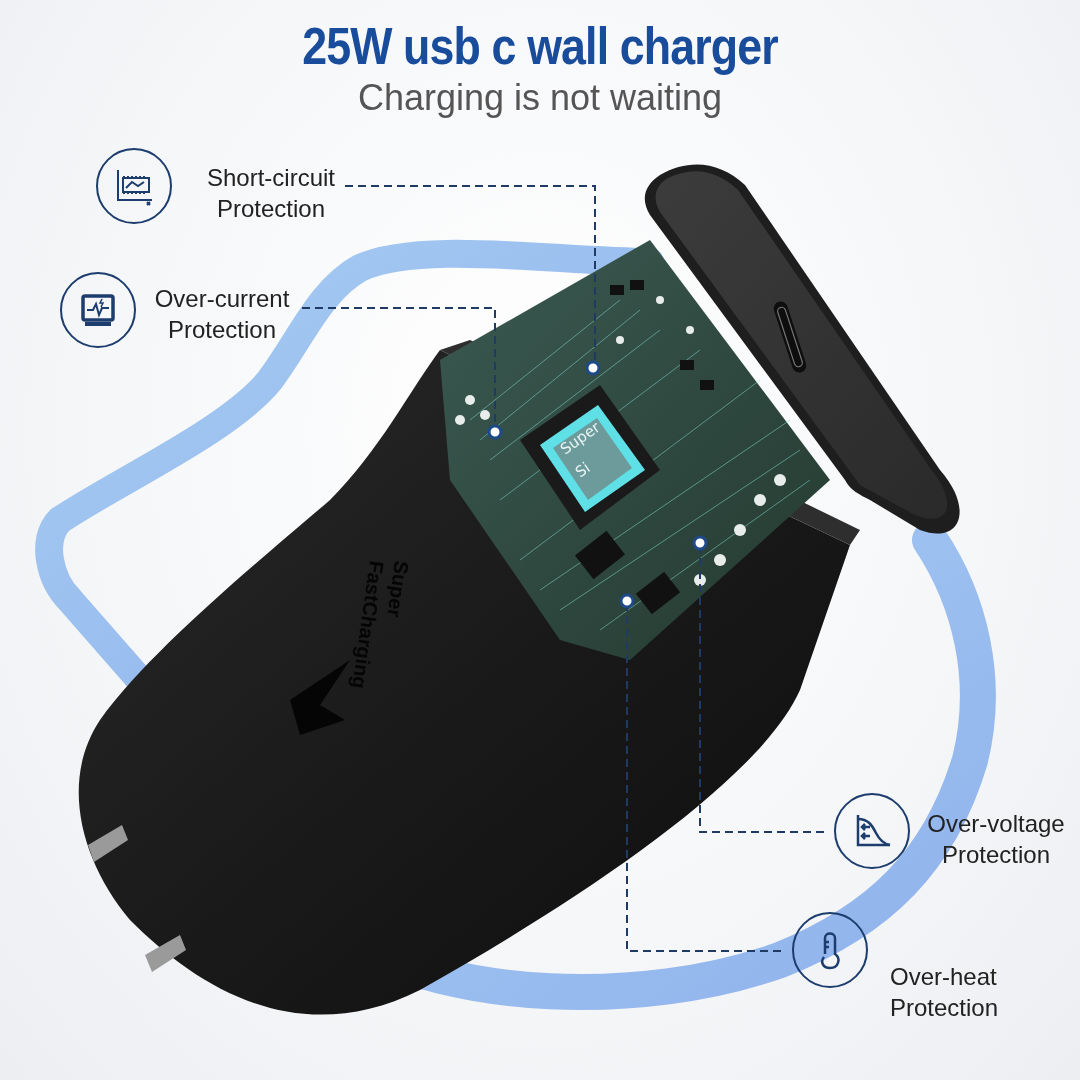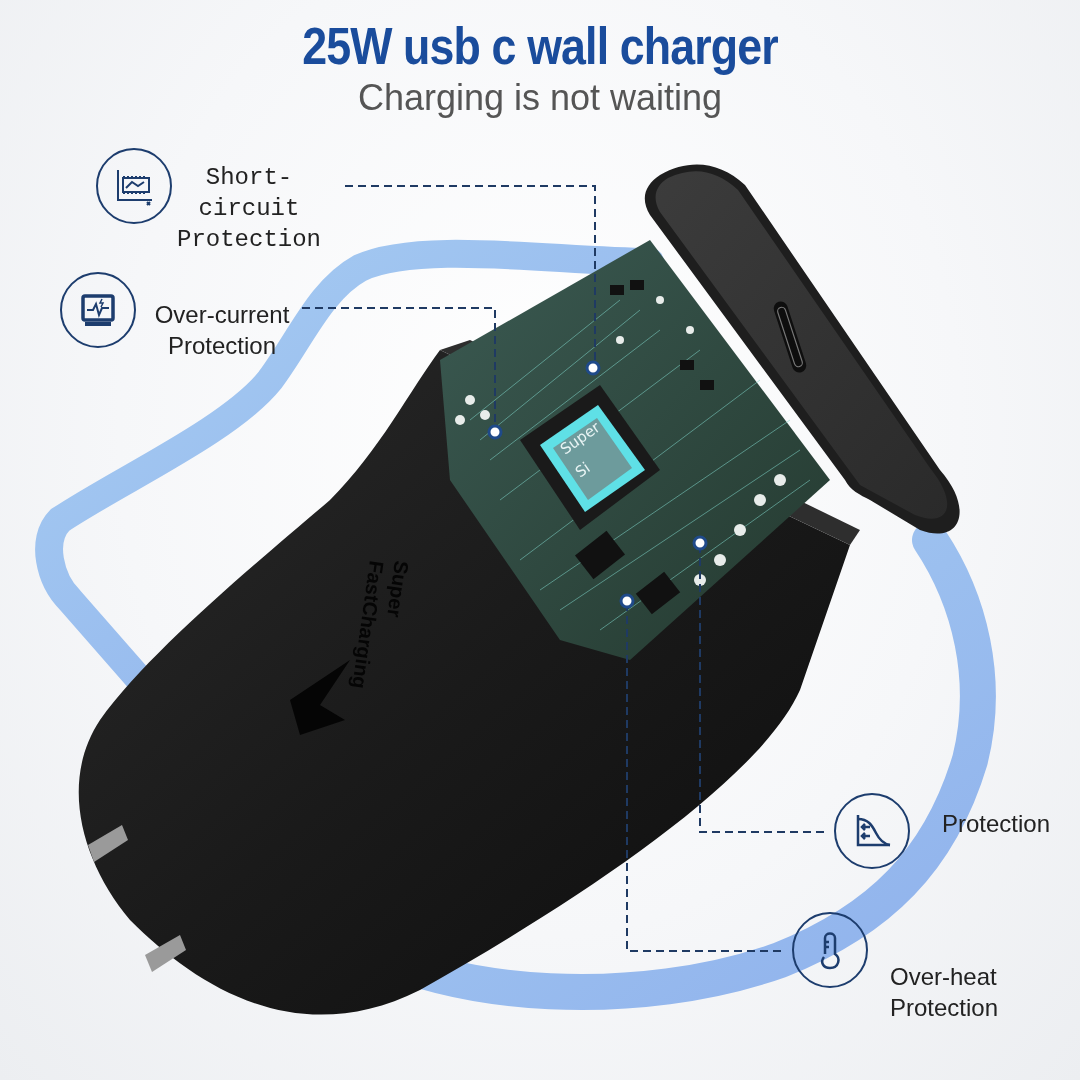--- a/index.html
+++ b/index.html
@@ -131,49 +131,50 @@
     <g stroke="#1d3d6e" stroke-width="2" fill="none">
       <polyline points="4,4 4,34 38,34"></polyline>
       <rect x="9" y="12" width="26" height="14"></rect>
       <path d="M12 22 L18 16 L24 20 L30 16"></path>
       <path d="M33 36 l3 3 M36 36 l-3 3"></path>
       <path d="M10 10 v2 M14 10 v2 M18 10 v2 M22 10 v2 M26 10 v2 M30 10 v2"></path>
       <path d="M10 26 v2 M14 26 v2 M18 26 v2 M22 26 v2 M26 26 v2 M30 26 v2"></path>
     </g>
   </svg>
 </div>
-<div class="feat-label" style="left:174px;top:162px;width:150px;font-family:Liberation Mono, monospace;">
+<div class="feat-label" style="left:196px;top:162px;width:150px;">
   <div>Short-circuit</div>
   <div>Protection</div>
 </div>
 
 <div class="feat-icon" style="left:60px;top:272px;">
   <svg width="40" height="40" viewBox="0 0 40 40">
     <rect x="5" y="6" width="30" height="24" rx="2" fill="none" stroke="#1d3d6e" stroke-width="3.5"></rect>
     <rect x="7" y="32" width="26" height="4" fill="#1d3d6e"></rect>
     <polyline points="9,20 15,20 18,14 21,25 24,18 31,18" fill="none" stroke="#1d3d6e" stroke-width="2"></polyline>
     <path d="M24 9 l-2 4 h3 l-2 4" fill="none" stroke="#1d3d6e" stroke-width="1.5"></path>
   </svg>
 </div>
-<div class="feat-label" style="left:142px;top:299px;width:160px;">
+<div class="feat-label" style="left:142px;top:283px;width:160px;">
   <div>Over-current</div>
   <div>Protection</div>
 </div>
 
 <div class="feat-icon" style="left:834px;top:793px;">
   <svg width="40" height="40" viewBox="0 0 40 40">
     <g stroke="#1d3d6e" stroke-width="2.5" fill="none">
       <polyline points="6,4 6,34 38,34"></polyline>
       <path d="M6 8 C 16 8 20 14 24 22 C 28 30 32 33 38 34"></path>
       <path d="M18 16 H 10 M 13 13 L 10 16 L 13 19"></path>
       <path d="M18 25 H 10 M 13 22 L 10 25 L 13 28"></path>
     </g>
   </svg>
 </div>
 <div class="feat-label" style="left:920px;top:808px;width:152px;">
+  <div>Over-voltage</div>
   <div>Protection</div>
 </div>
 
 <div class="feat-icon" style="left:792px;top:912px;">
   <svg width="40" height="40" viewBox="0 0 40 40">
     <g stroke="#1d3d6e" stroke-width="2.5" fill="none">
       <path d="M15 24 V 8 C 15 2 25 2 25 8 V 24 C 31 28 29 38 20 38 C 13 38 10 32 14 27"></path>
       <path d="M15 12 H 19 M 15 17 H 19"></path>
     </g>
   </svg>

